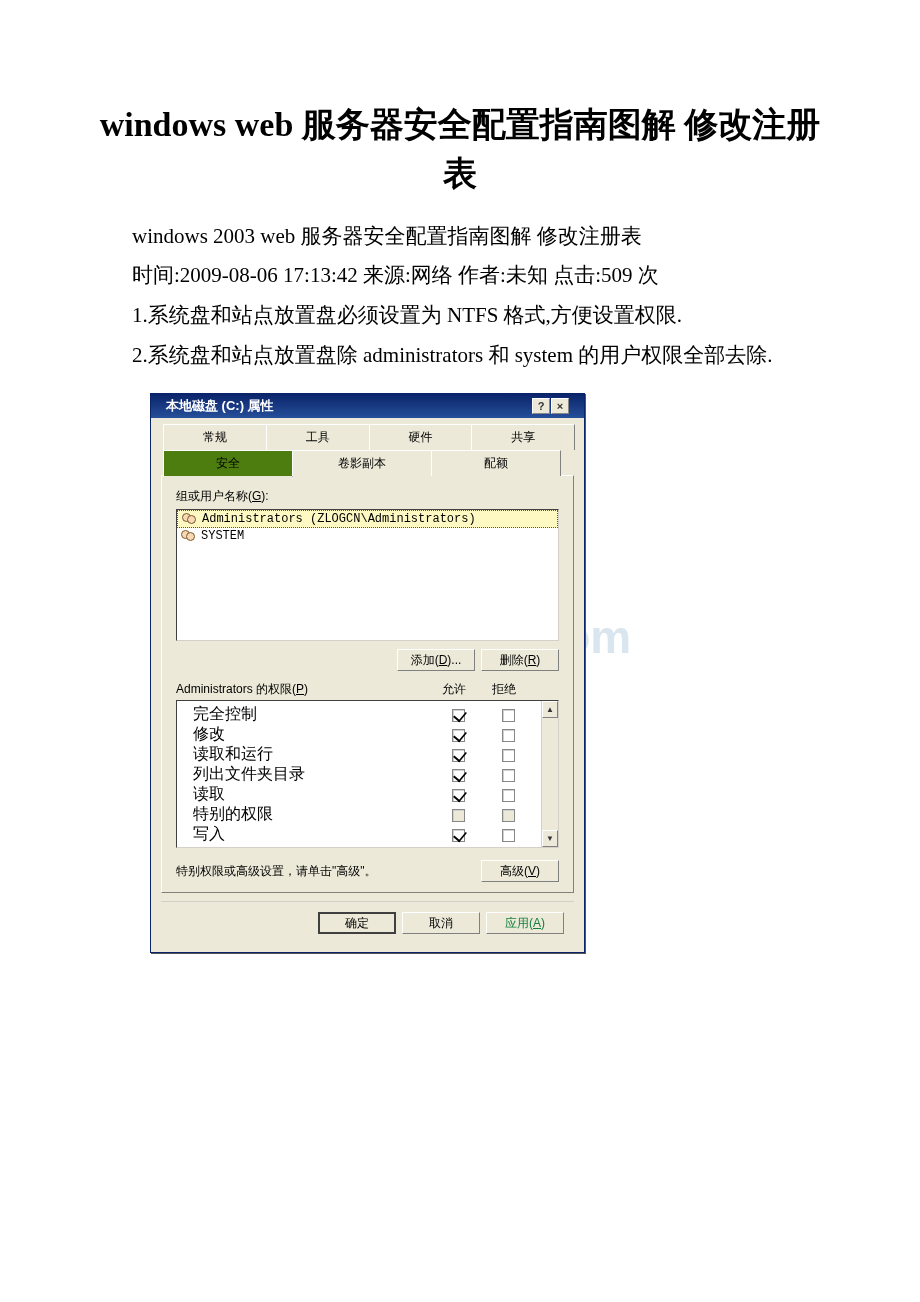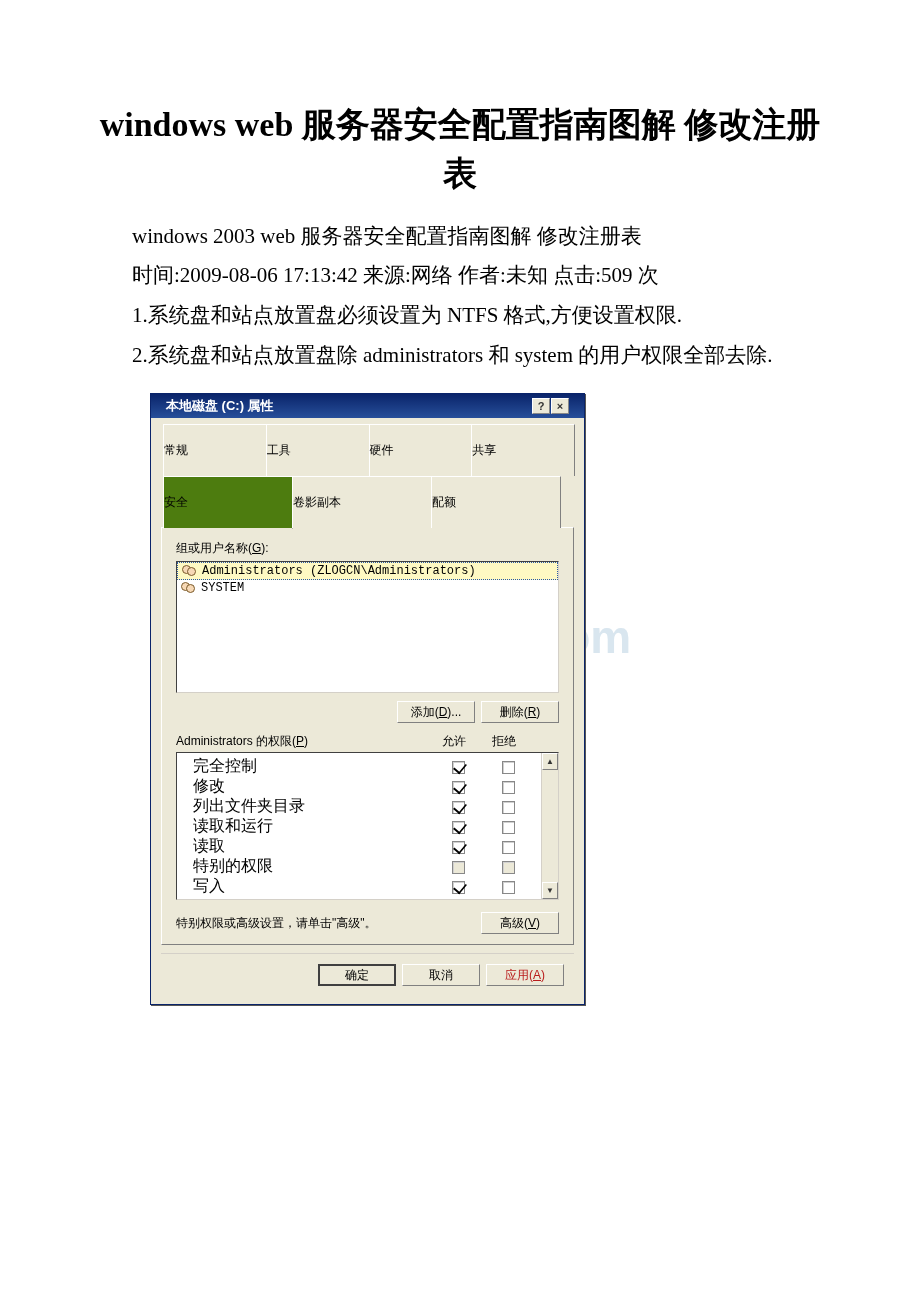--- a/index.html
+++ b/index.html
@@ -79,23 +79,23 @@
   .dlg-body { padding: 6px 10px 8px 10px; }
 
   
   .tabs { position: relative; }
   .tab-row { display: flex; margin-left: 2px; }
   .tab {
     background: #ece9d8;
     border: 1px solid #808080;
     border-bottom: none;
     border-top-color:#fff; border-left-color:#fff;
-    padding: 17px 0;
+    padding: 4px 0;
     width: 100px;
-    text-align: left;
+    text-align: center;
     font-size: 12px;
     margin-right: -1px;
     position: relative;
   }
   .tab-row.front .tab { z-index: 3; }
   .tab-row.back .tab { width: 133px; }
   .tab.active {
     background: #4d7c0f;
     z-index: 5;
     border-bottom: 1px solid #ece9d8;
@@ -156,21 +156,21 @@
     border: 1px solid #fff;
     border-right-color:#808080; border-bottom-color:#808080;
     padding: 2px 4px;
     min-width: 78px;
     height: 22px;
     font-size: 12px;
     font-family: Tahoma, "SimSun", sans-serif;
     text-align:center;
   }
   .btn.default { border: 2px solid #404040; padding:1px 7px; }
-  .btn.disabled { color: #b91c1c; }
+  .btn.disabled { color: #15803d; }
 
   .btn-row { display:flex; justify-content:flex-end; gap:6px; margin-top:8px; }
 
   .perm-block { margin-top: 10px; }
   .perm-head {
     display:flex; font-size:12px;
     justify-content:space-between;
     padding: 0 30px 0 0;
   }
   .perm-head .col-allow, .perm-head .col-deny { width:50px; text-align:center; }
@@ -318,26 +318,26 @@
                     <span class="perm-name">完全控制</span>
                     <span class="perm-cell"><span class="chk checked"></span></span>
                     <span class="perm-cell"><span class="chk"></span></span>
                   </div>
                   <div class="perm-row">
                     <span class="perm-name">修改</span>
                     <span class="perm-cell"><span class="chk checked"></span></span>
                     <span class="perm-cell"><span class="chk"></span></span>
                   </div>
                   <div class="perm-row">
+                    <span class="perm-name">读取和运行</span>
+                    <span class="perm-cell"><span class="chk checked"></span></span>
+                    <span class="perm-cell"><span class="chk"></span></span>
+                  </div>
+                  <div class="perm-row">
                     <span class="perm-name">列出文件夹目录</span>
-                    <span class="perm-cell"><span class="chk checked"></span></span>
-                    <span class="perm-cell"><span class="chk"></span></span>
-                  </div>
-                  <div class="perm-row">
-                    <span class="perm-name">读取和运行</span>
                     <span class="perm-cell"><span class="chk checked"></span></span>
                     <span class="perm-cell"><span class="chk"></span></span>
                   </div>
                   <div class="perm-row">
                     <span class="perm-name">读取</span>
                     <span class="perm-cell"><span class="chk checked"></span></span>
                     <span class="perm-cell"><span class="chk"></span></span>
                   </div>
                   <div class="perm-row">
                     <span class="perm-name">特别的权限</span>

